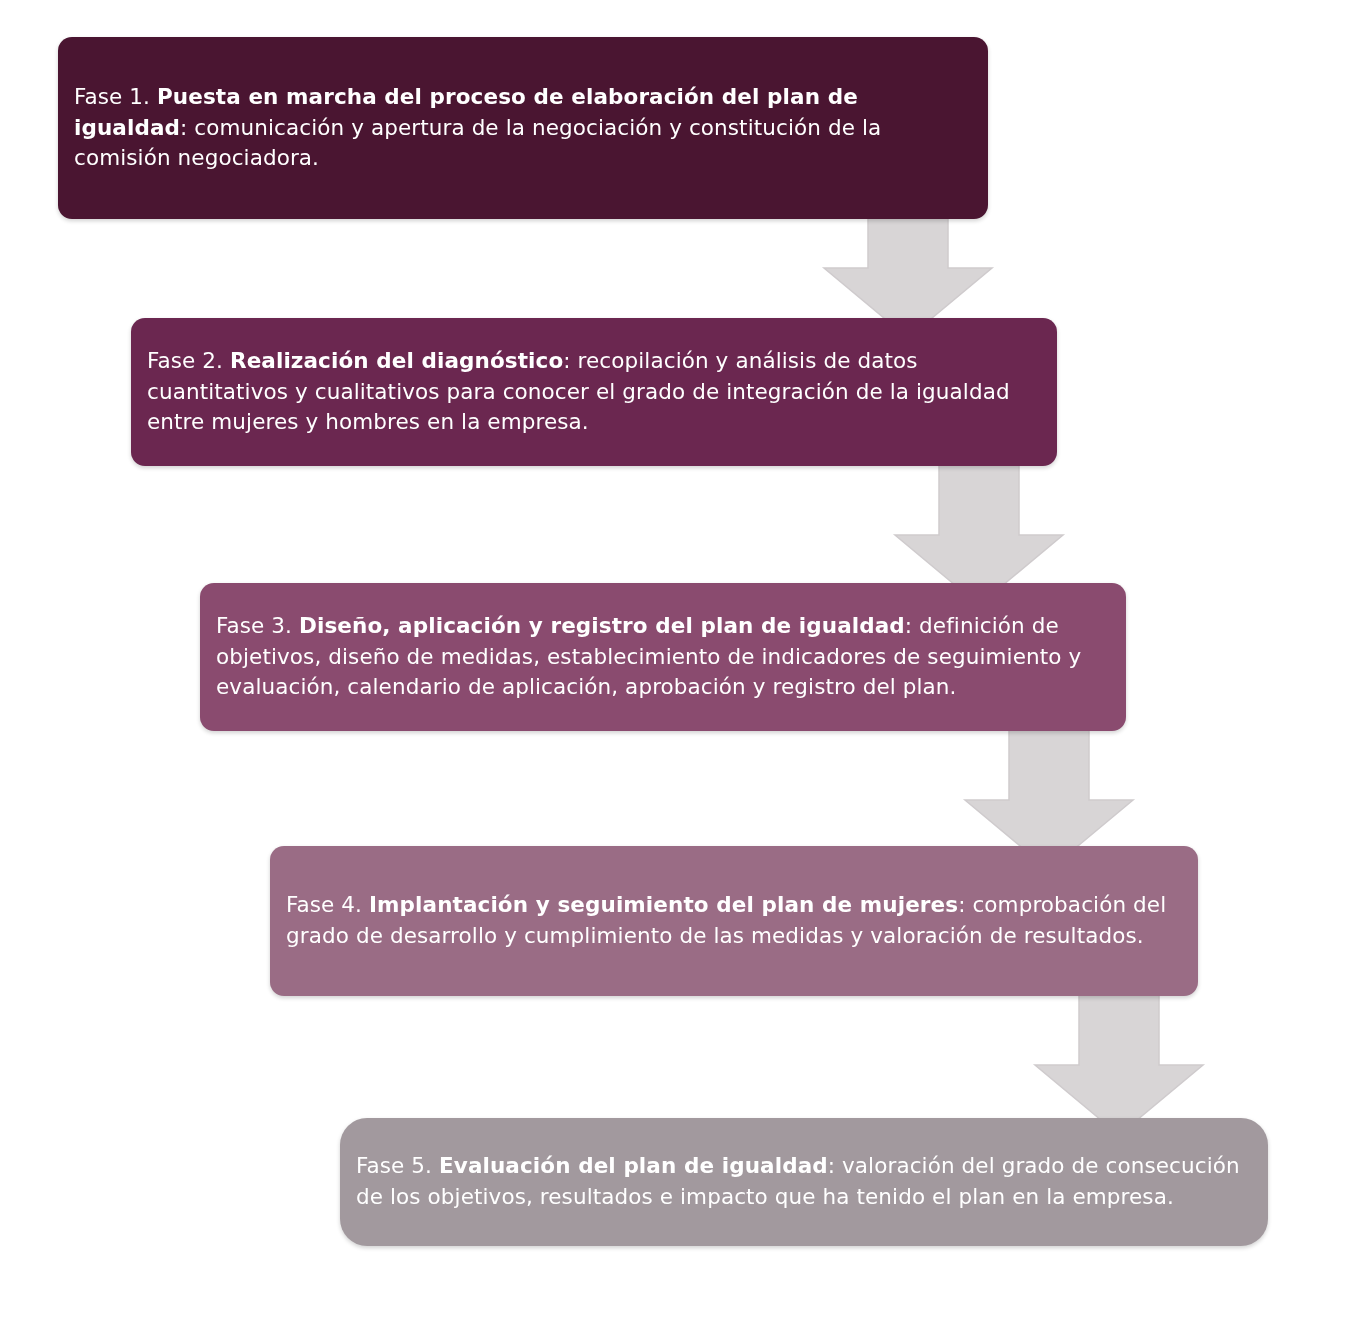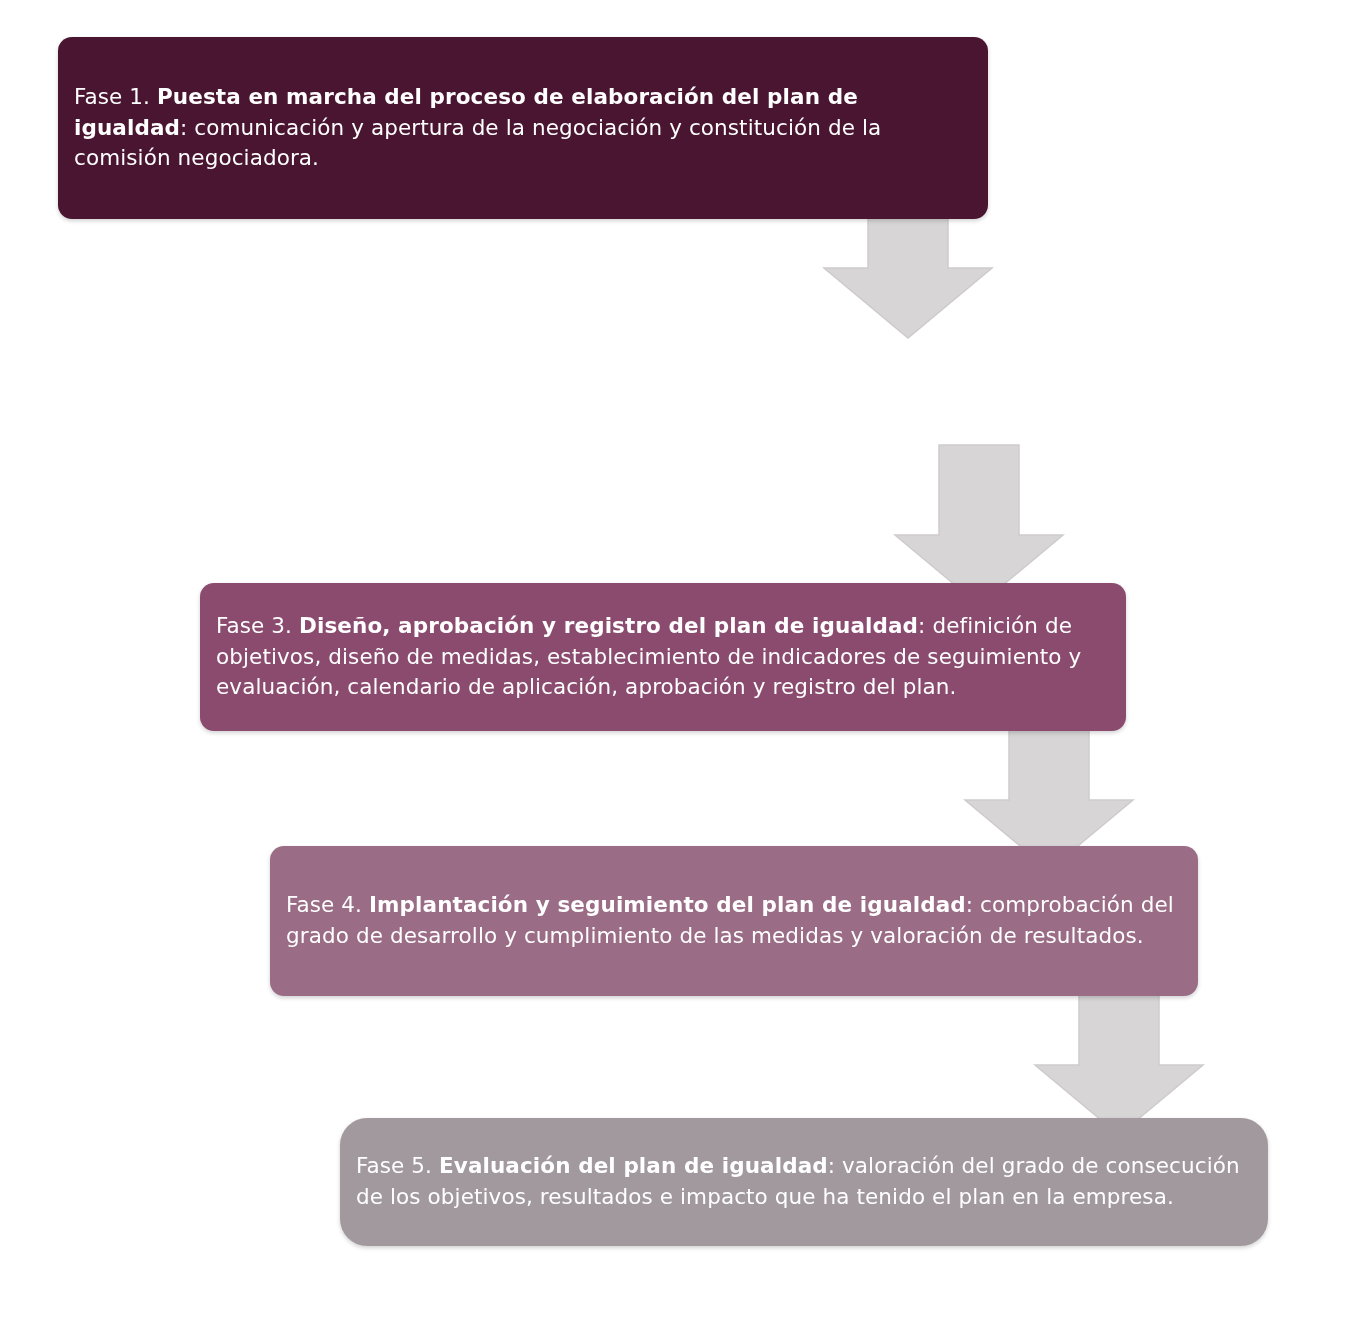--- a/index.html
+++ b/index.html
@@ -80,26 +80,29 @@
   <div class="arrow" id="arrow-3" style="left: 1035px; top: 975px; width: 168px; height: 160px;">
     <svg viewBox="0 0 168 160" width="168" height="160" aria-hidden="true">
       <polygon points="44,0 124,0 124,90 168,90 84,160 0,90 44,90" fill="#D8D5D6" stroke="#CFCBCD" stroke-width="1.5"></polygon>
     </svg>
   </div>
 
   <div class="phase-box" id="box-0" style="left: 58px; top: 37px; width: 930px; height: 182px; background: rgb(74, 21, 49);">
     <div class="phase-text" id="text-0">Fase 1. <b>Puesta en marcha del proceso de elaboración del plan de igualdad</b>: comunicación y apertura de la negociación y constitución de la comisión negociadora.</div>
   </div>
 
+  <div class="phase-box" id="box-1" style="left: 131px; top: 318px; width: 926px; height: 148px; background: rgb(107, 39, 80);">
+    <div class="phase-text" id="text-1">Fase 2. <b>Realización del diagnóstico</b>: recopilación y análisis de datos cuantitativos y cualitativos para conocer el grado de integración de la igualdad entre mujeres y hombres en la empresa.</div>
+  </div>
 
   <div class="phase-box" id="box-2" style="left: 200px; top: 583px; width: 926px; height: 148px; background: rgb(138, 75, 111);">
-    <div class="phase-text" id="text-2">Fase 3.  <b>Diseño, aprobación y registro del plan de igualdad</b>: definición de objetivos, diseño de medidas, establecimiento de indicadores de seguimiento y evaluación, calendario de aplicación, aprobación y registro del plan.</div>
+    <div class="phase-text" id="text-2">Fase 3.  <b>Diseño, aplicación y registro del plan de igualdad</b>: definición de objetivos, diseño de medidas, establecimiento de indicadores de seguimiento y evaluación, calendario de aplicación, aprobación y registro del plan.</div>
   </div>
 
   <div class="phase-box" id="box-3" style="left: 270px; top: 846px; width: 928px; height: 150px; background: rgb(154, 108, 133);">
-    <div class="phase-text" id="text-3">Fase 4.   <b>Implantación y seguimiento del plan de igualdad</b>: comprobación del grado de desarrollo y cumplimiento de las medidas y valoración de resultados.</div>
+    <div class="phase-text" id="text-3">Fase 4.   <b>Implantación y seguimiento del plan de mujeres</b>: comprobación del grado de desarrollo y cumplimiento de las medidas y valoración de resultados.</div>
   </div>
 
   <div class="phase-box" id="box-4" style="left: 340px; top: 1118px; width: 928px; height: 128px; background: rgb(162, 153, 158); border-radius: 27px;">
     <div class="phase-text" id="text-4">Fase 5. <b>Evaluación del plan de igualdad</b>: valoración del grado de consecución de los objetivos, resultados e impacto que ha tenido el plan en la empresa.</div>
   </div>
 
 </div>
 
 </body></html>

